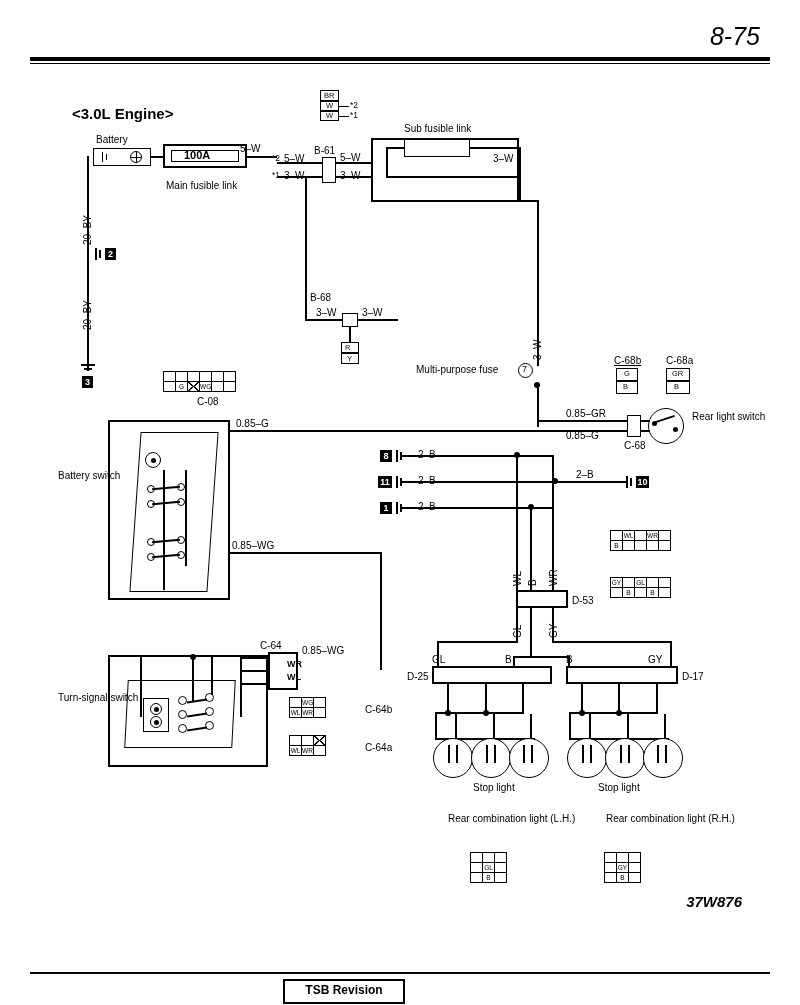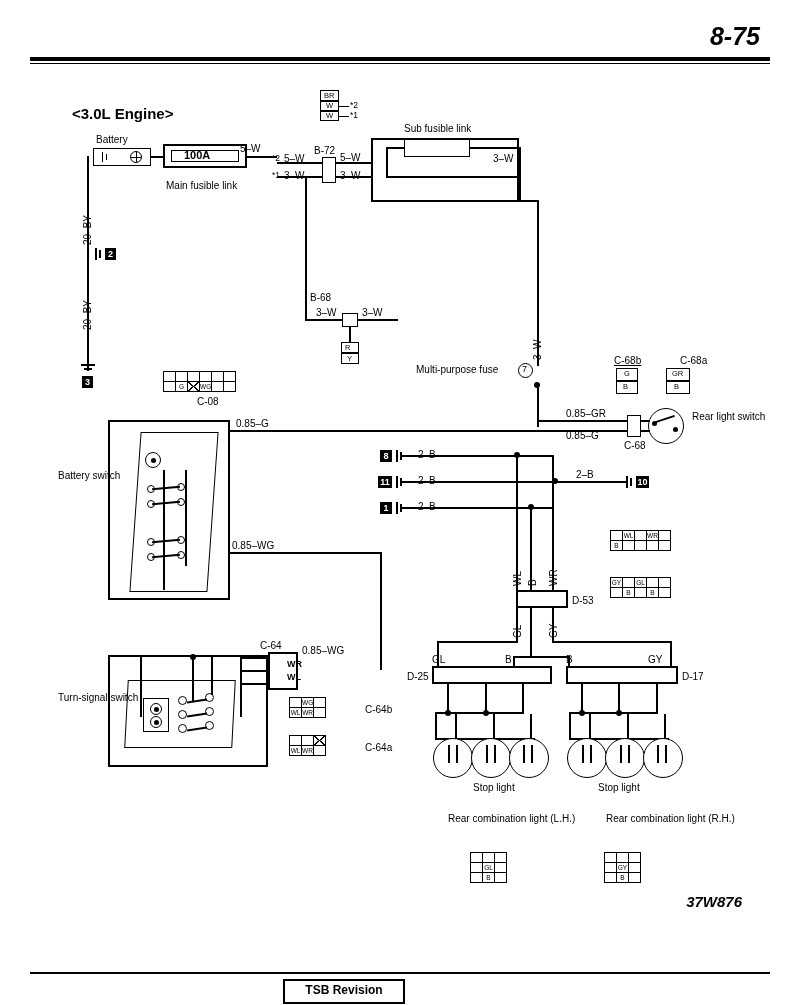--- a/index.html
+++ b/index.html
@@ -1,20 +1,20 @@
 <!DOCTYPE html>
 <html><head>
 <meta charset="utf-8">
 <style>
   html,body{margin:0;padding:0;background:#ffffff;}
   body{width:800px;height:1005px;position:relative;font-family:"Liberation Sans",sans-serif;color:#000;overflow:hidden;}
   .pg{position:absolute;left:0;top:0;width:800px;height:1005px;}
   
   .hdr-title{position:absolute;left:0;top:28px;width:800px;text-align:center;font-size:17px;font-weight:bold;letter-spacing:.3px;}
-  .hdr-page{position:absolute;right:40px;top:22px;font-size:25px;font-weight:bold;font-style:italic;}
+  .hdr-page{position:absolute;right:40px;top:22px;font-size:25px;font-weight:normal;font-style:italic;}
   .hdr-rule{position:absolute;left:30px;top:57px;width:740px;height:4px;background:#000;}
   .hdr-rule2{position:absolute;left:30px;top:63px;width:740px;height:1px;background:#000;}
   
   .ftr-rule{position:absolute;left:30px;top:972px;width:740px;height:2px;background:#000;}
   .ftr-box{position:absolute;left:283px;top:979px;width:118px;height:21px;border:2px solid #000;background:#fff;}
   .ftr-box span{display:block;text-align:center;font-size:12px;font-weight:bold;line-height:19px;}
   .code{position:absolute;right:58px;top:893px;font-size:15px;font-weight:bold;font-style:italic;}
 
   
   .ln{position:absolute;background:#000;}
@@ -70,21 +70,21 @@
 
   <div class="box2" style="left:163px;top:144px;width:84px;height:24px;"></div>
   <div class="thin" style="left:171px;top:150px;width:68px;height:12px;"></div>
   <div class="lbl b" style="left:184px;top:149px;font-size:11px;">100A</div>
   <div class="lbl" style="left:166px;top:180px;width:60px;line-height:11px;">Main fusible link</div>
 
   <div class="ln" style="left:151px;top:156px;width:12px;height:2px;"></div>
   <div class="ln" style="left:247px;top:156px;width:30px;height:2px;"></div>
   <div class="lbl" style="left:240px;top:143px;">5–W</div>
 
-  <div class="lbl" style="left:314px;top:145px;">B-72</div>
+  <div class="lbl" style="left:314px;top:145px;">B-61</div>
   <div class="box" style="left:322px;top:157px;width:14px;height:26px;"></div>
   <div class="ln" style="left:277px;top:162px;width:45px;height:2px;"></div>
   <div class="ln" style="left:277px;top:176px;width:45px;height:2px;"></div>
   <div class="lbl sm" style="left:272px;top:153px;">*2</div>
   <div class="lbl sm" style="left:272px;top:170px;">*1</div>
   <div class="lbl" style="left:284px;top:153px;">5–W</div>
   <div class="lbl" style="left:284px;top:170px;">3–W</div>
   <div class="lbl" style="left:340px;top:152px;">5–W</div>
   <div class="lbl" style="left:340px;top:170px;">3–W</div>
   <div class="ln" style="left:336px;top:162px;width:50px;height:2px;"></div>
@@ -133,21 +133,21 @@
   <div class="lbl" style="left:522px;top:364px;font-size:9px;">7</div>
   <div class="ln" style="left:537px;top:330px;width:2px;height:36px;"></div>
   <div class="ln" style="left:537px;top:385px;width:2px;height:42px;"></div>
   <div class="dot" style="left:534px;top:382px;width:6px;height:6px;"></div>
   <div class="vlbl" style="left:532px;top:360px;">3–W</div>
   <div class="ln" style="left:519px;top:200px;width:2px;height:2px;"></div>
   <div class="ln" style="left:519px;top:200px;width:20px;height:2px;"></div>
   <div class="ln" style="left:537px;top:200px;width:2px;height:164px;"></div>
 
   <div class="lbl" style="left:614px;top:355px;text-decoration:underline;">C-68b</div>
-  <div class="lbl" style="left:680px;top:355px;">C-68a</div>
+  <div class="lbl" style="left:666px;top:355px;">C-68a</div>
   <div class="box" style="left:616px;top:368px;width:22px;height:13px;"></div>
   <div class="lbl xs" style="left:624px;top:369px;">G</div>
   <div class="thin" style="left:616px;top:381px;width:22px;height:13px;"></div>
   <div class="lbl xs" style="left:623px;top:382px;">B</div>
   <div class="box" style="left:666px;top:368px;width:24px;height:13px;"></div>
   <div class="lbl xs" style="left:672px;top:369px;">GR</div>
   <div class="thin" style="left:666px;top:381px;width:24px;height:13px;"></div>
   <div class="lbl xs" style="left:674px;top:382px;">B</div>
 
   <div class="circ" style="left:648px;top:408px;width:36px;height:36px;"></div>

